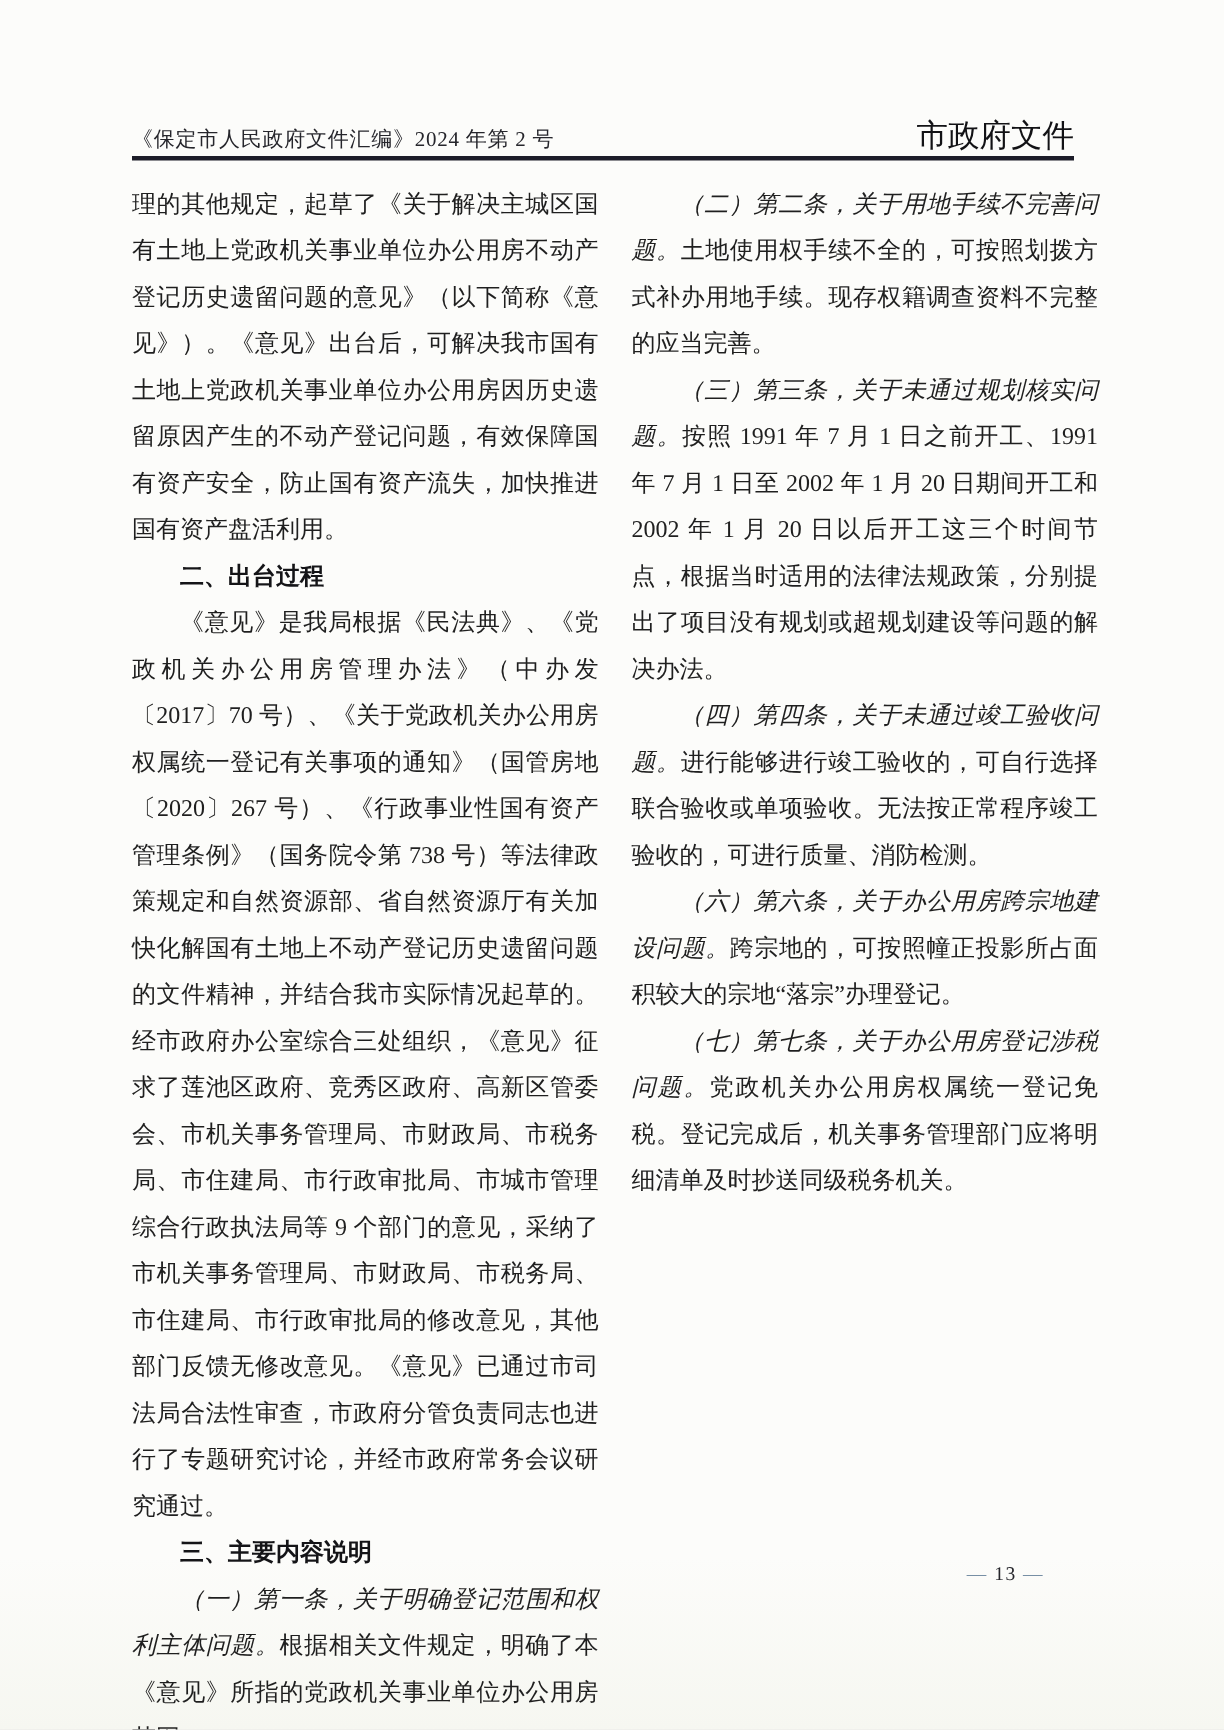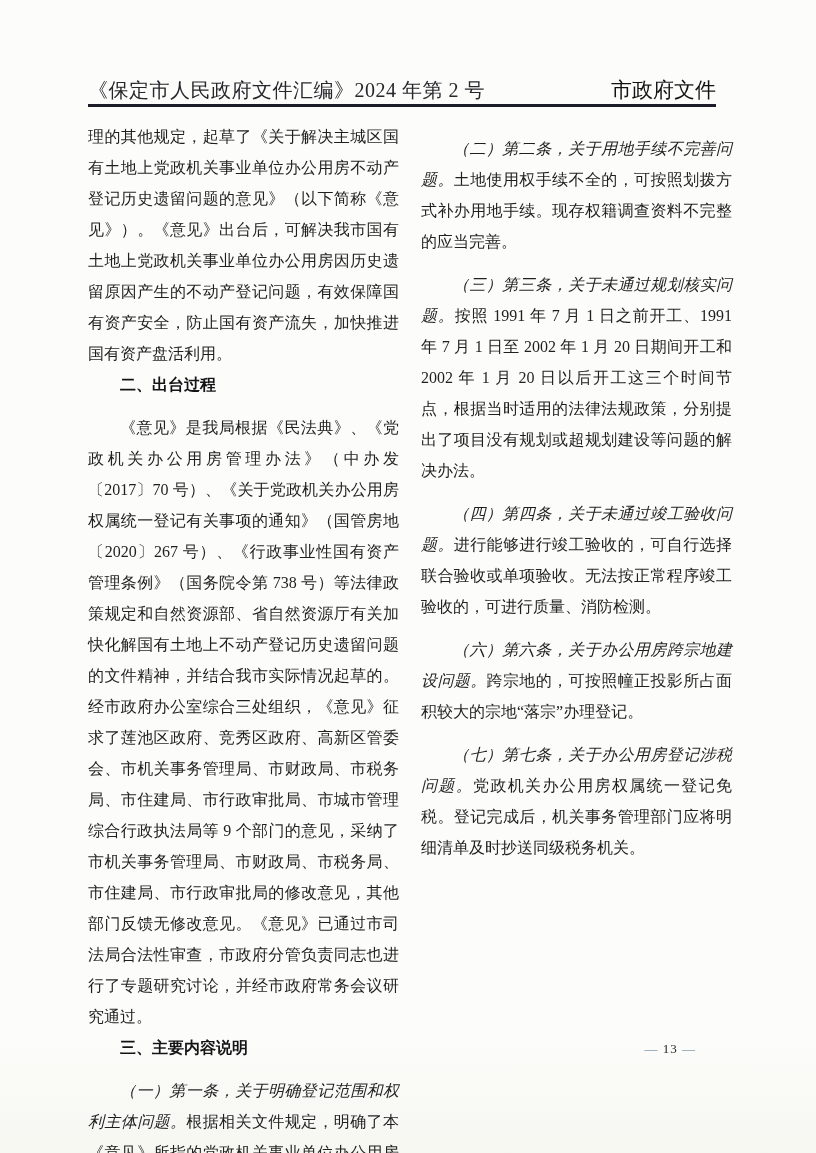--- a/index.html
+++ b/index.html
@@ -13,42 +13,42 @@
     width:816px; height:1153px;
     background:linear-gradient(180deg,#fcfcfa 0%,#fcfcfa 90%,#f6f7f1 100%);
     color:#1f1f1f;
     overflow:hidden;
   }
   .header {
     position:absolute; left:88px; top:76px; width:628px;
     display:flex; justify-content:space-between; align-items:baseline;
   }
   .header-left {
-    font-size:20px; color:#26262c; letter-spacing:0.5px;
+    font-size:14px; color:#26262c; letter-spacing:0.5px;
   }
   .header-right {
     font-family:"Liberation Sans","DejaVu Sans",sans-serif;
     font-weight:normal; font-size:21px; color:#121215;
   }
   .header-rule {
     position:absolute; left:88px; top:104px; width:628px; height:2.5px;
     background:#1d1d29;
   }
   .columns {
     position:absolute; left:88px; top:121px; width:644px;
     display:flex; gap:22px;
   }
   .column {
     width:311px;
     font-size:16px; line-height:31px;
     text-align:justify;
     color:#1f1f1f;
   }
   .column p { margin:0; }
-  .para.indent { text-indent:2em;margin-top:12px; }
+  .para.indent { text-indent:2em; }
   .heading {
     font-family:Liberation Serif, serif;
     font-weight:bold; color:#141417;
     text-indent:2em;
   }
   .lead { font-style:italic; }
   .footer {
     position:absolute; top:1041px; left:88px; width:628px;
     text-align:right; padding-right:20px; box-sizing:border-box;
     font-size:13px; color:#25252a; letter-spacing:1px;

